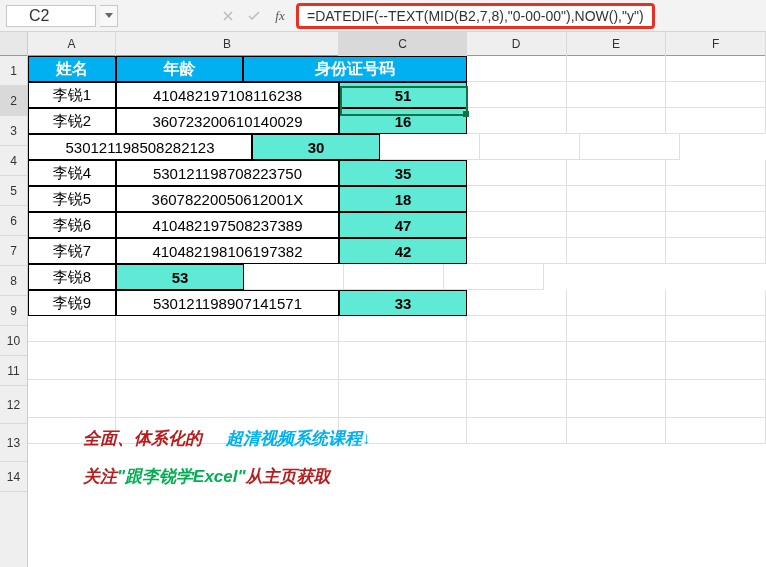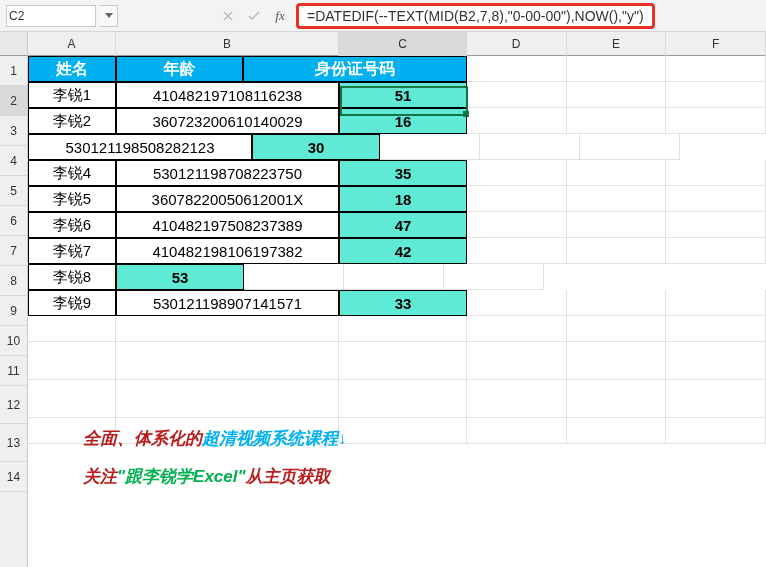--- a/index.html
+++ b/index.html
@@ -23,22 +23,22 @@
   padding: 4px 6px;
   gap: 4px;
 }
 .name-box {
   width: 90px;
   height: 22px;
   background: #fff;
   border: 1px solid #c8c8c8;
   display: flex;
   align-items: center;
-  padding: 0 2px;
-  font-size: 12px;
+  padding: 0 22px;
+  font-size: 16px;
   color: #333;
 }
 .name-dropdown {
   width: 18px;
   height: 22px;
   display: flex;
   align-items: center;
   justify-content: center;
   color: #666;
   border: 1px solid #c8c8c8;
@@ -195,21 +195,21 @@
   position: absolute;
   left: 55px;
   font-weight: bold;
   font-size: 17px;
   font-style: italic;
   white-space: nowrap;
 }
 .ft1 { top: 395px; }
 .ft2 { top: 433px; }
 .black { color: #b91c1c; }
-.blue { color: #00b0f0; }
+.blue { color: #00b0f0; margin-left: 24px; }
 .green { color: #00b050; }
 </style>
 </head>
 <body>
 
 <div class="formula-bar">
   <div class="name-box">C2</div>
   <div class="name-dropdown">
     <svg width="8" height="5" viewBox="0 0 8 5">
         <path d="M0 0 L8 0 L4 5 Z" fill="#666"></path>

